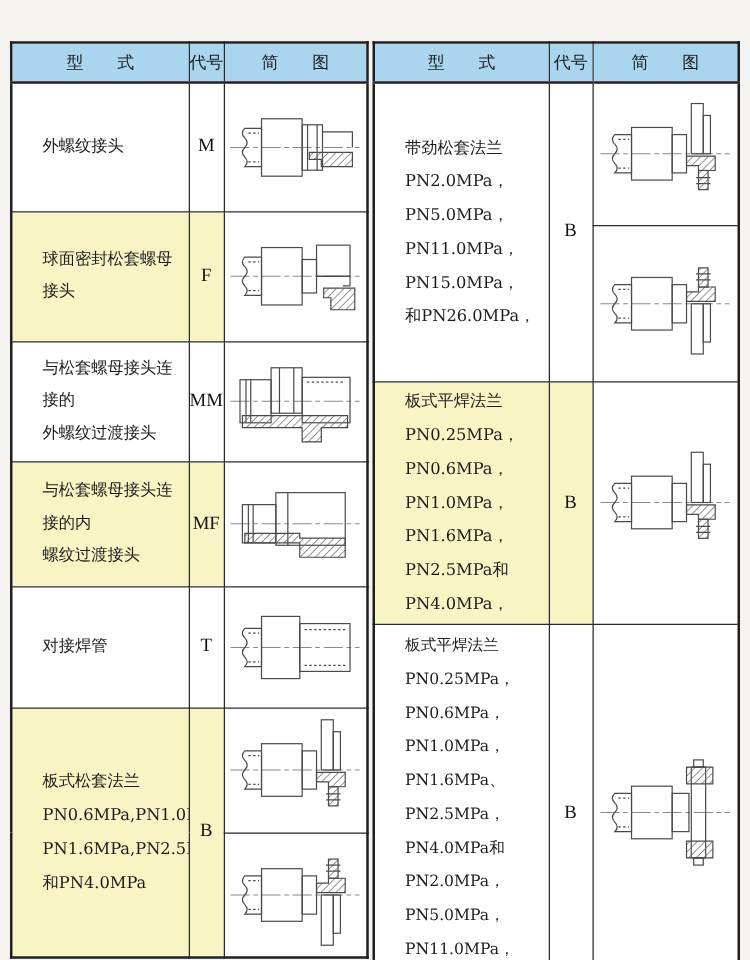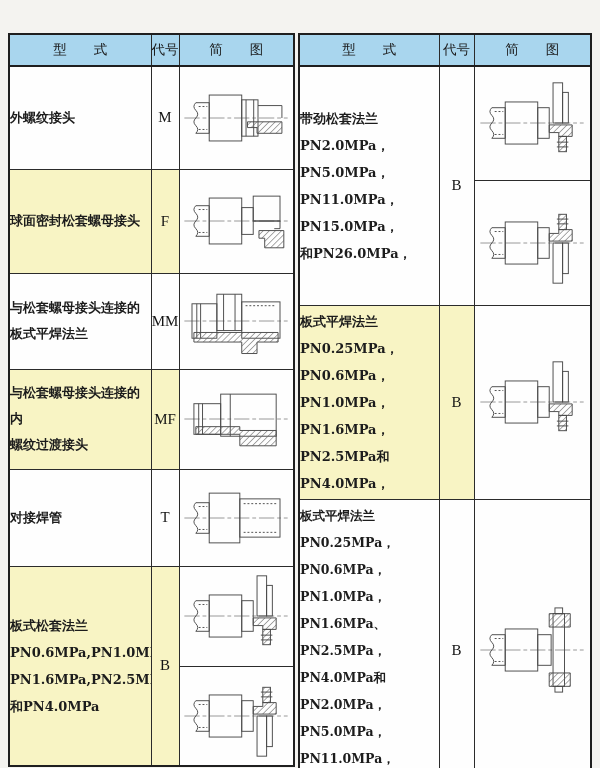--- a/index.html
+++ b/index.html
@@ -7,22 +7,22 @@
   .page{position:relative;width:600px;height:768px;background:#f4f3f0;overflow:hidden;}
   .note{position:absolute;left:6px;top:6px;width:590px;font-family:"DejaVu Sans",sans-serif;
         font-weight:bold;font-size:13px;color:#151515;letter-spacing:0.2px;}
   table.conn{position:absolute;top:33px;border-collapse:collapse;table-layout:fixed;
              background:#fefefe;border:2px solid var(--border,#1f1f1f);}
   #t-left{left:8px;width:285px;}
   #t-right{left:298px;width:292px;}
   th,td{border:1px solid #2b2b2b;padding:0;overflow:hidden;}
   th{background:var(--header-bg,#a9d6ee);font-weight:normal;font-size:13.5px;color:#1a1a1a;
      height:30px;border-bottom:2px solid #1f1f1f;text-align:center;}
-  td.type{font-size:13px;line-height:26px;white-space:pre-line;padding:2px 4px 2px 0;
-          color:#1c1c1c;vertical-align:middle;font-weight:bold;}
+  td.type{font-size:13px;line-height:26px;white-space:pre-line;padding:2px 4px 2px 24px;
+          color:#1c1c1c;vertical-align:middle;}
   #t-right td.type{line-height:27px;margin-left:16px;}
   td.type.tight{line-height:20.5px;font-size:12.5px;}
   td.type.lh27{line-height:27px;}
   td.code{font-family:"Liberation Serif",serif;font-size:15px;text-align:center;
           vertical-align:middle;color:#141414;}
   td.diag{text-align:center;vertical-align:middle;background:#fefefe;}
   tr.hl td.type, tr.hl td.code{background:var(--highlight-bg,#f8f4c4);}
   svg.fig{display:block;margin:0 auto;}
   .defs{position:absolute;width:0;height:0;}
 </style>
@@ -164,21 +164,21 @@
       <td class="type">球面密封松套螺母接头</td>
       <td class="code">F</td>
       <td class="diag">
         <svg class="fig" viewBox="0 0 112 92" width="108" height="88">
               <use href="#v-f"></use>
             </svg>
       </td>
     </tr>
     <tr style="height:96px">
       <td class="type">与松套螺母接头连接的
-板式平焊法兰</td>
+外螺纹过渡接头</td>
       <td class="code">MM</td>
       <td class="diag">
         <svg class="fig" viewBox="0 0 112 92" width="108" height="88">
               <use href="#v-mm"></use>
             </svg>
       </td>
     </tr>
     <tr class="hl" style="height:100px">
       <td class="type">与松套螺母接头连接的内
 螺纹过渡接头</td>

